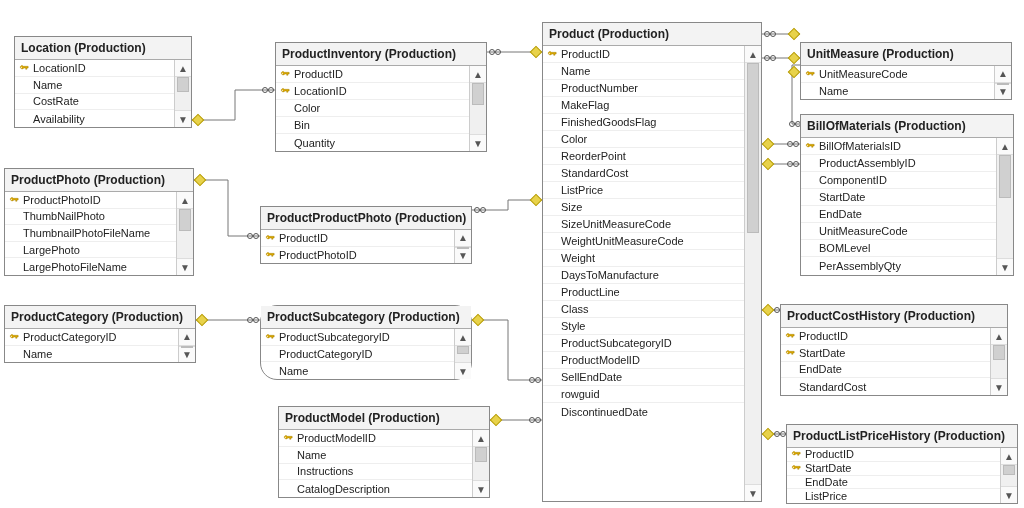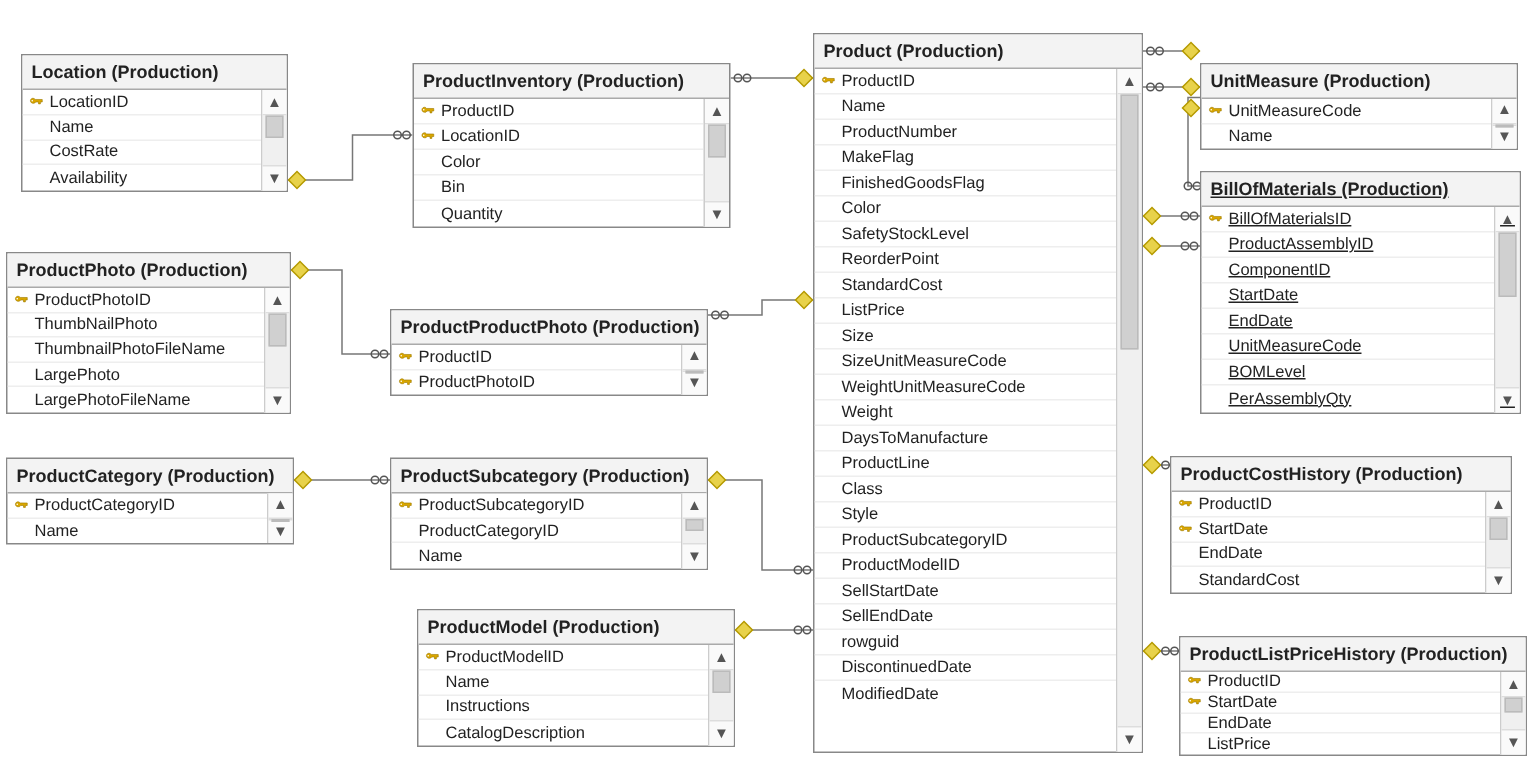--- a/index.html
+++ b/index.html
@@ -365,21 +365,21 @@
           </div>
           <div class="scrollbar">
             <div class="sb-btn">▲</div>
             <div class="sb-track">
               <div class="sb-thumb"></div>
             </div>
             <div class="sb-btn down">▼</div>
           </div>
         </div>
       </div>
-      <div class="tbl" style="left: 260px; top: 305px; width: 212px; height: 75px;">
+      <div class="tbl" style="left: 260px; top: 305px; width: 212px; height: 75px; border-radius: 17px;">
         <div class="tbl-header">ProductSubcategory (Production)</div>
         <div class="tbl-body">
           <div class="rows">
             <div class="row">
               <span class="key">
                 <svg class="keyicon" viewBox="0 0 24 24">
                   <path fill="#d9a600" stroke="#9e7c00" stroke-width="1" d="M7 14a4 4 0 1 1 3.5-6.1L22 8v4h-3v3h-3v-3h-4.5A4 4 0 0 1 7 14z"></path>
                   <circle cx="6" cy="10" r="1.3" fill="#fff"></circle>
                 </svg>
               </span>
@@ -466,24 +466,20 @@
             <div class="row">
               <span class="key"></span>
               <span class="col-name">FinishedGoodsFlag</span>
             </div>
             <div class="row">
               <span class="key"></span>
               <span class="col-name">Color</span>
             </div>
             <div class="row">
               <span class="key"></span>
-              <span class="col-name">SafetyStockLevel</span>
-            </div>
-            <div class="row">
-              <span class="key"></span>
               <span class="col-name">ReorderPoint</span>
             </div>
             <div class="row">
               <span class="key"></span>
               <span class="col-name">StandardCost</span>
             </div>
             <div class="row">
               <span class="key"></span>
               <span class="col-name">ListPrice</span>
             </div>
@@ -522,37 +518,29 @@
             <div class="row">
               <span class="key"></span>
               <span class="col-name">ProductSubcategoryID</span>
             </div>
             <div class="row">
               <span class="key"></span>
               <span class="col-name">ProductModelID</span>
             </div>
             <div class="row">
               <span class="key"></span>
-              <span class="col-name">SellStartDate</span>
-            </div>
-            <div class="row">
-              <span class="key"></span>
               <span class="col-name">SellEndDate</span>
             </div>
             <div class="row">
               <span class="key"></span>
               <span class="col-name">rowguid</span>
             </div>
             <div class="row">
               <span class="key"></span>
               <span class="col-name">DiscontinuedDate</span>
-            </div>
-            <div class="row">
-              <span class="key"></span>
-              <span class="col-name">ModifiedDate</span>
             </div>
           </div>
           <div class="scrollbar">
             <div class="sb-btn">▲</div>
             <div class="sb-track">
               <div class="sb-thumb"></div>
             </div>
             <div class="sb-btn down">▼</div>
           </div>
         </div>
@@ -577,21 +565,21 @@
           </div>
           <div class="scrollbar">
             <div class="sb-btn">▲</div>
             <div class="sb-track">
               <div class="sb-thumb"></div>
             </div>
             <div class="sb-btn down">▼</div>
           </div>
         </div>
       </div>
-      <div class="tbl" style="left: 800px; top: 114px; width: 214px; height: 162px; text-decoration: underline;">
+      <div class="tbl" style="left: 800px; top: 114px; width: 214px; height: 162px;">
         <div class="tbl-header">BillOfMaterials (Production)</div>
         <div class="tbl-body">
           <div class="rows">
             <div class="row">
               <span class="key">
                 <svg class="keyicon" viewBox="0 0 24 24">
                   <path fill="#d9a600" stroke="#9e7c00" stroke-width="1" d="M7 14a4 4 0 1 1 3.5-6.1L22 8v4h-3v3h-3v-3h-4.5A4 4 0 0 1 7 14z"></path>
                   <circle cx="6" cy="10" r="1.3" fill="#fff"></circle>
                 </svg>
               </span>

